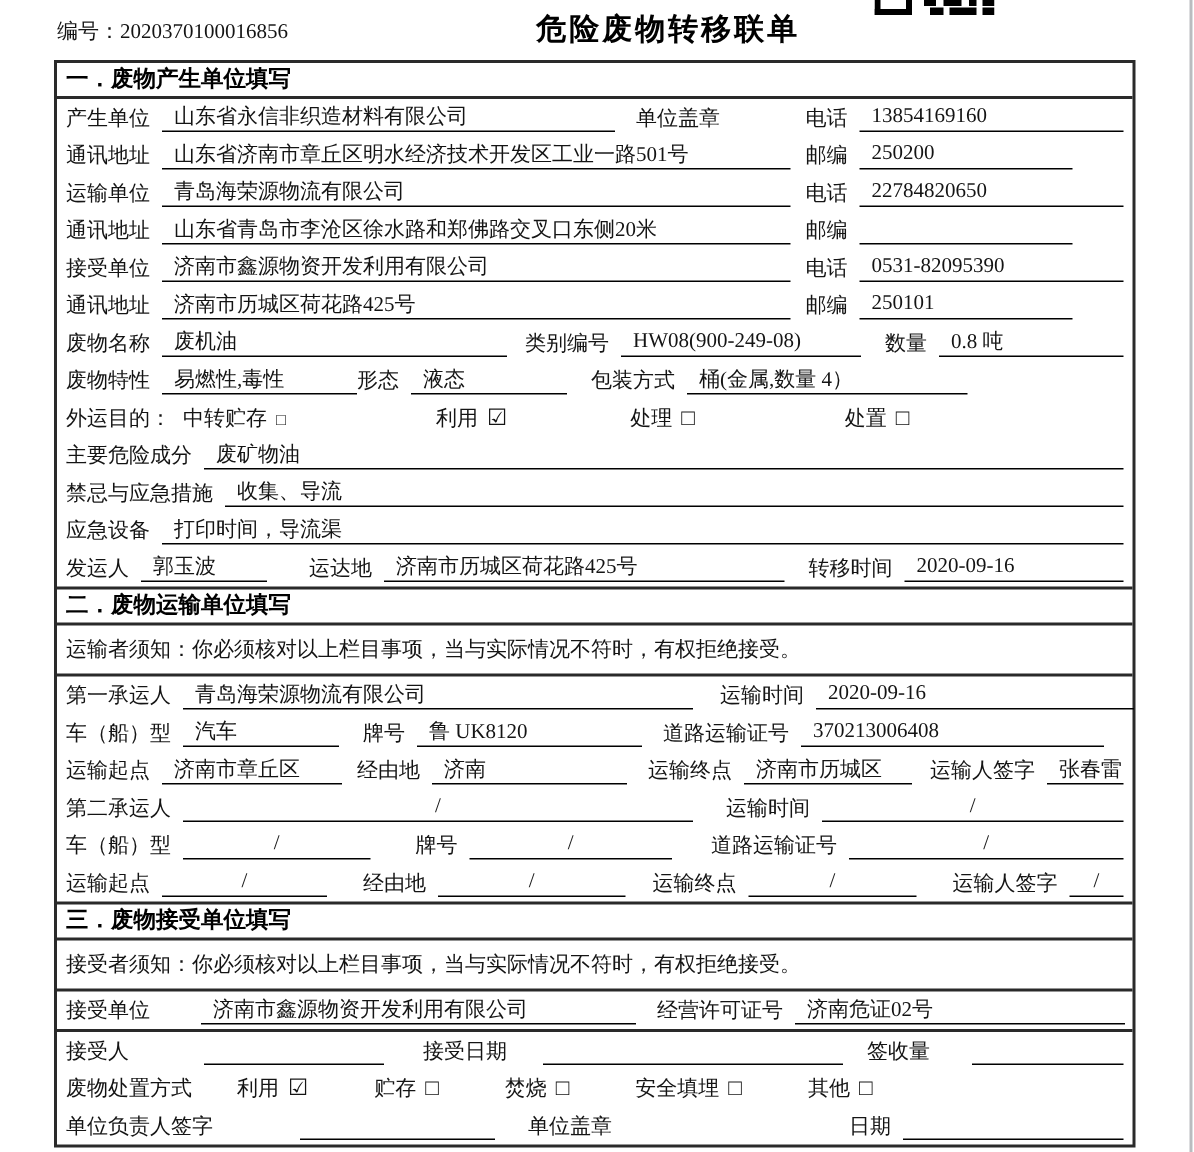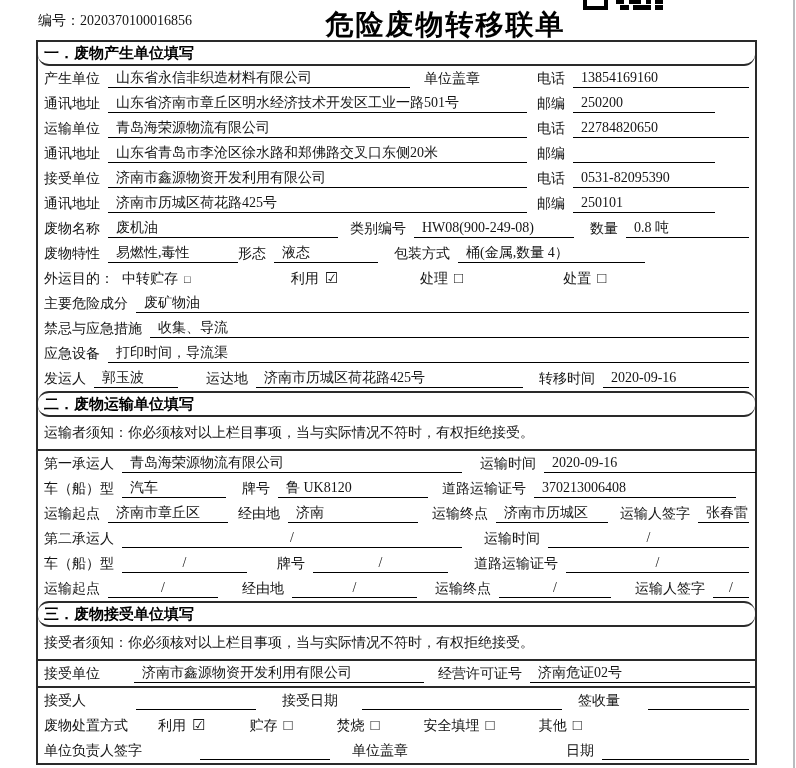--- a/index.html
+++ b/index.html
@@ -7,34 +7,33 @@
     width:796px;height:768px;background:#ffffff;position:relative;overflow:hidden;
     font-family:"Liberation Serif","DejaVu Serif",serif;
     font-size:14px;color:#141414;
   }
   .page-edge{position:absolute;top:0;bottom:0;right:1px;width:2px;background:#b9bcbf;}
   
   .doc-no{position:absolute;left:38px;top:12px;white-space:nowrap;}
   .doc-title{
     position:absolute;left:95px;right:0;top:6px;text-align:center;
     font-family:"Liberation Sans","DejaVu Sans",sans-serif;
-    font-weight:bold;font-size:28px;letter-spacing:2px;color:#000;
+    font-weight:bold;font-size:20px;letter-spacing:2px;color:#000;
   }
   .qr-frag{position:absolute;left:583px;top:0;}
   
   .form{
     position:absolute;left:36px;top:40px;width:717px;
     border:2px solid #2a2a2a;background:#fff;box-sizing:content-box;
   }
   .sec-h{
     height:22px;line-height:22px;padding-left:6px;
     font-family:"Liberation Sans","DejaVu Sans",sans-serif;
     font-weight:bold;font-size:15px;color:#000;
     border-bottom:2px solid #2a2a2a;
-    border-radius:11px;
   }
   .sec-h.mid{border-top:2px solid #2a2a2a;}
   .row{
     display:flex;align-items:flex-end;height:25px;
     padding:0 6px 3px 6px;box-sizing:border-box;
   }
   .row.bordered{border-bottom:2px solid #2a2a2a;height:27px;}
   .notice-row{
     display:flex;align-items:center;height:26px;box-sizing:border-box;
     padding:16px 6px;border-bottom:2px solid #2a2a2a;

